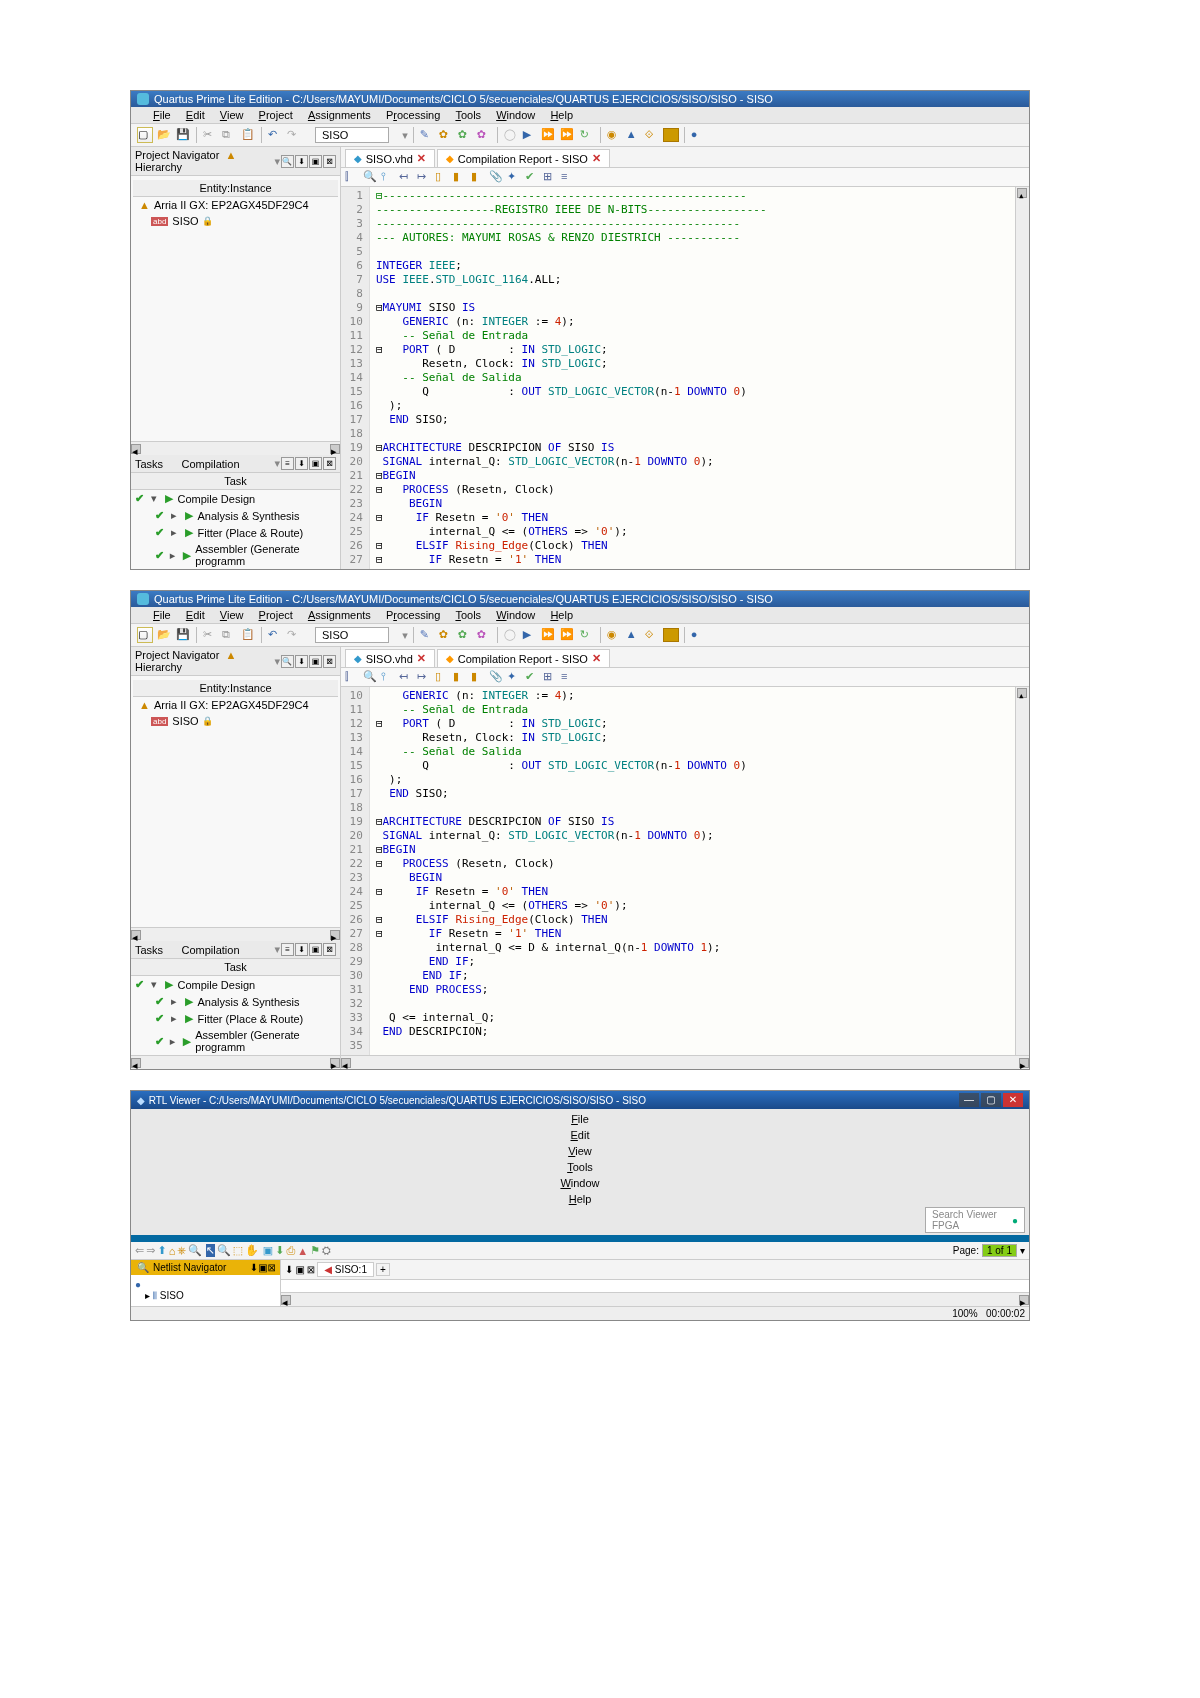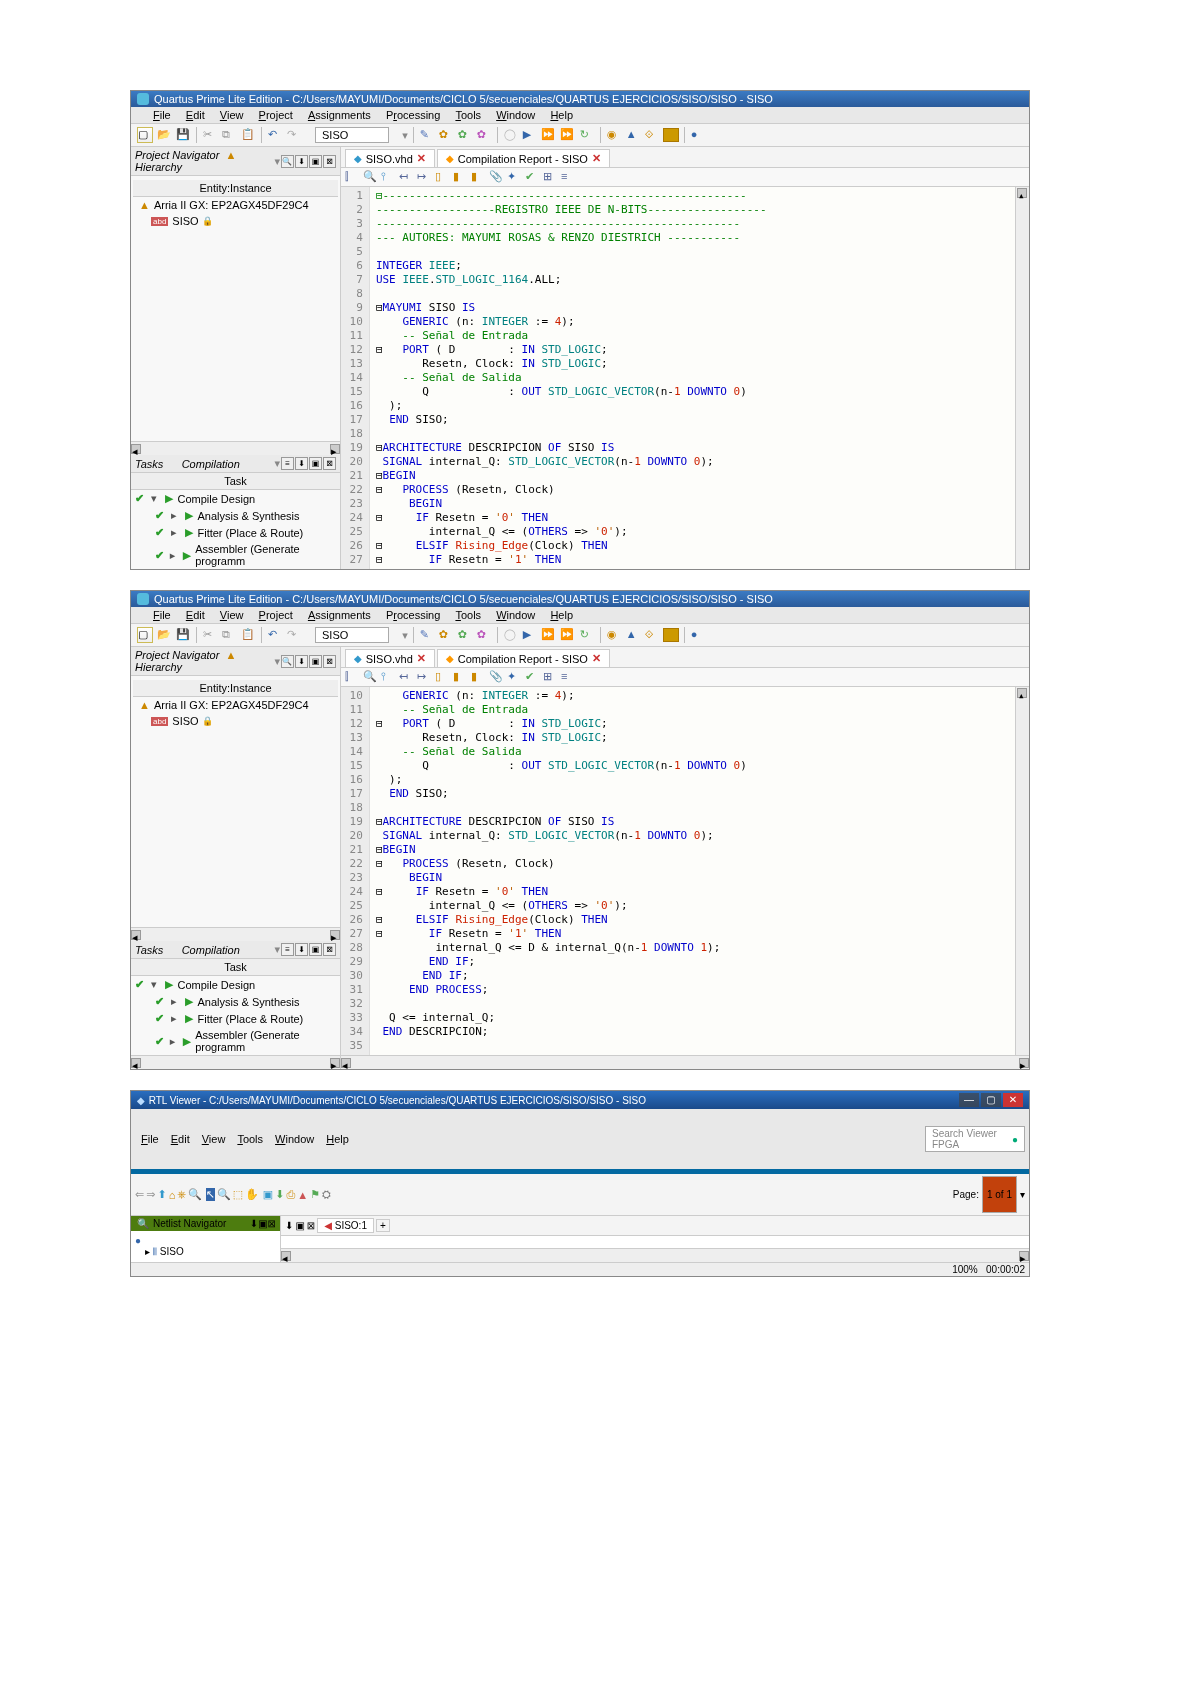--- a/index.html
+++ b/index.html
@@ -13,21 +13,21 @@
   .menubar span { padding: 2px 6px; cursor: default; }
   .menubar span u { text-decoration: underline; }
   .toolbar { background: #f4f4f4; padding: 3px 6px; border-bottom: 1px solid #ccc; display: flex; align-items: center; gap: 3px; }
   .toolbar .ticon { width: 16px; height: 16px; display: inline-block; border: 1px solid transparent; }
   .toolbar .projbox { border: 1px solid #aaa; background: #fff; padding: 1px 40px 1px 6px; margin: 0 10px; font-size: 11px; }
   .toolbar .sep { width: 1px; height: 16px; background: #bbb; margin: 0 2px; }
   
   .main-split { display: flex; background: #fff; }
   .left-panel { width: 210px; border-right: 1px solid #ccc; background: #f8f8f8; display: flex; flex-direction: column; }
   .panel-hdr { background: #eaeaea; padding: 2px 4px; border-bottom: 1px solid #ccc; display: flex; align-items: center; font-size: 11px; }
-  .panel-hdr .tabtxt { flex: 1; font-style: italic; }
+  .panel-hdr .tabtxt { flex: 1; }
   .panel-hdr .mini { width: 13px; height: 13px; border: 1px solid #999; margin-left: 1px; font-size: 8px; text-align: center; line-height: 11px; background: #f0f0f0; }
   .tree-area { padding: 4px 2px; flex: 1; font-size: 11px; }
   .tree-hdr { text-align: center; padding: 2px; border-bottom: 1px solid #ccc; background: #eee; }
   .tree-row { padding: 2px 6px; display: flex; align-items: center; gap: 4px; }
   .hscroll { height: 14px; background: #eee; border-top: 1px solid #ccc; display: flex; align-items: center; }
   .hscroll .thumb { width: 10px; height: 10px; background: #ccc; border: 1px solid #999; }
   
   .task-hdr { text-align: center; padding: 2px; border-bottom: 1px solid #ccc; background: #eee; }
   .task-row { padding: 2px 4px; display: flex; align-items: center; gap: 4px; font-size: 11px; }
   .check { color: #2a9d2a; font-weight: bold; width: 12px; }
@@ -56,27 +56,27 @@
   .vscroll .vthumb { width: 10px; height: 10px; background: #ccc; border: 1px solid #999; margin: 1px; }
   
   
   .rtl-window { width: 900px; border: 1px solid #888; }
   .rtl-title { background: linear-gradient(#2a6ec0,#1a4a8a); color: #fff; padding: 2px 6px; font-size: 10px; display: flex; align-items: center; }
   .rtl-title .winbtns { margin-left: auto; display: flex; gap: 2px; }
   .rtl-title .winbtn { width: 20px; height: 14px; text-align: center; font-size: 10px; line-height: 14px; }
   .wb-min { background: #444a; }
   .wb-max { background: #444a; }
   .wb-close { background: #c33; }
-  .rtl-menu { background: #e8e8e8; padding: 17px 4px; border-bottom: 5px solid #0369a1; display: flex; align-items: center; }
+  .rtl-menu { background: #e8e8e8; padding: 2px 4px; border-bottom: 7px solid #0369a1; display: flex; align-items: center; flex-direction: column; }
   .rtl-menu .search { margin-left: auto; border: 1px solid #aaa; background: #fff; padding: 1px 6px; font-size: 10px; color: #888; width: 100px; display: flex; align-items: center; justify-content: space-between; }
   .rtl-tb { background: #f4f4f4; padding: 2px 4px; border-bottom: 1px solid #ccc; display: flex; align-items: center; gap: 2px; }
   .rtl-tb .page-ctrl { margin-left: auto; font-size: 10px; display: flex; align-items: center; gap: 3px; }
   .rtl-body { display: flex; background: #fff; }
   .rtl-nav { width: 150px; border-right: 1px solid #ccc; font-size: 10px; }
-  .rtl-nav-hdr { background: #4d7c0f; padding: 2px 4px; display: flex; }
+  .rtl-nav-hdr { background: #eab308; padding: 2px 4px; display: flex; }
   .rtl-nav-tree { padding: 4px; }
   .rtl-tabs { padding: 2px 4px; border-bottom: 1px solid #ccc; background: #f4f4f4; display: flex; align-items: center; gap: 2px; font-size: 10px; }
   .rtl-tabs .rtab { border: 1px solid #ccc; background: #fff; padding: 1px 6px; }
   .rtl-canvas { flex: 1; position: relative; background: #fff; height: 380px; overflow: hidden; }
   .rtl-status { background: #eee; border-top: 1px solid #ccc; font-size: 10px; padding: 1px 4px; display: flex; }
   .rtl-status span:last-child { margin-left: auto; }
 </style>
 </head>
 <body>
 
@@ -539,21 +539,21 @@
     <span class="ticon" style="color:#c90">✋</span>
     <span class="sep"></span>
     <span class="ticon" style="color:#39c">▣</span>
     <span class="ticon" style="color:#5a5">⬇</span>
     <span class="ticon" style="color:#c80">⎙</span>
     <span class="ticon" style="color:#c55">▲</span>
     <span class="ticon" style="color:#5a5">⚑</span>
     <span class="ticon" style="color:#777">⛭</span>
     <div class="page-ctrl">
       <span>Page:</span>
-      <span style="border:1px solid #aaa;background:#c2410c;padding:12px 4px">1 of 1</span>
+      <span style="border:1px solid #aaa;background:#84cc16;padding:0 4px">1 of 1</span>
       <span>▾</span>
     </div>
   </div>
   <div class="rtl-body">
     <div class="rtl-nav">
       <div class="rtl-nav-hdr">
         <span>&nbsp;🔍 <span>Netlist Navigator</span></span>
         <span style="margin-left:auto" class="mini">⬇</span>
         <span class="mini">▣</span>
         <span class="mini">⊠</span>

